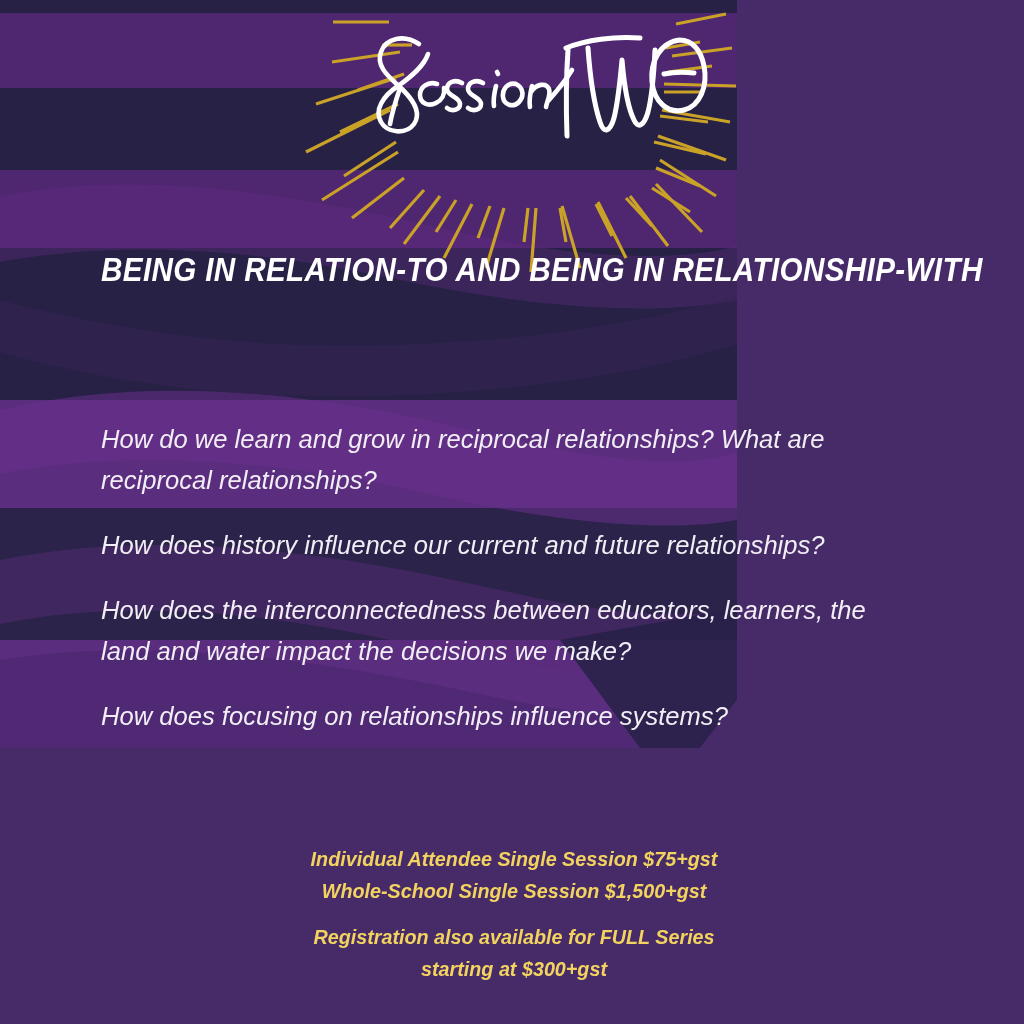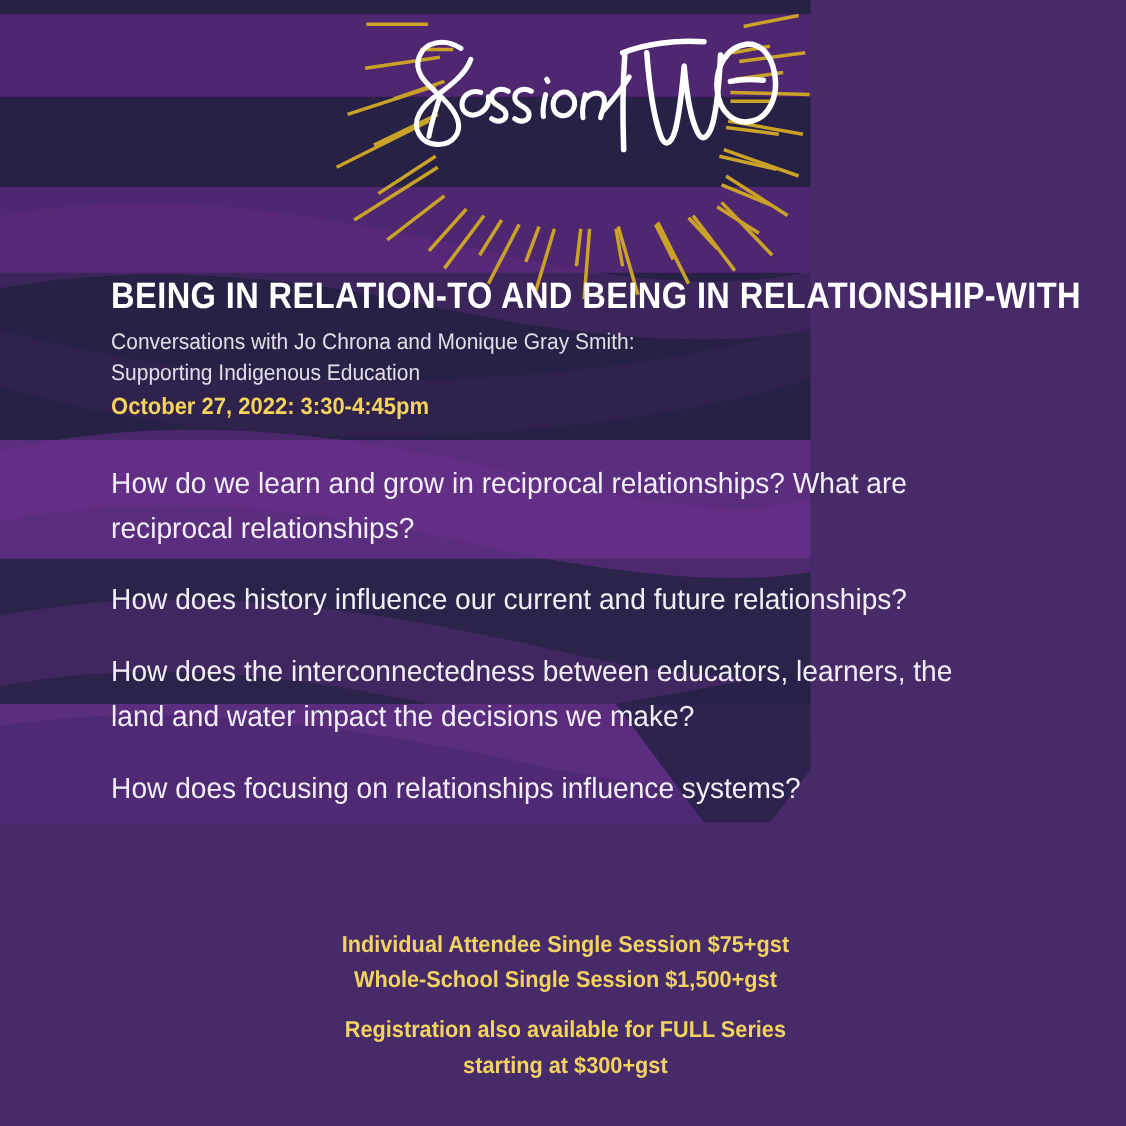--- a/index.html
+++ b/index.html
@@ -27,20 +27,21 @@
   }
   #artwork svg { display: block; }
 
   
   .content {
     position: absolute;
     left: 0;
     top: 0;
     width: 1024px;
     height: 1024px;
+    font-style: italic;
   }
 
   .headline {
     position: absolute;
     left: 101px;
     top: 252px;
     width: 860px;
     color: #ffffff;
     font-family: "Liberation Sans Narrow", "Liberation Sans", sans-serif;
     font-weight: 700;
@@ -239,25 +240,20 @@
           <path d="M664,74 C674,72 684,72 694,73"></path>
         </g>
       </g>
     </svg>
   </div>
 
   <div class="content">
 
     <div class="headline">BEING IN RELATION-TO AND BEING IN RELATIONSHIP-WITH</div>
 
-    <div class="subtitle-block">
-      <div class="subtitle-line">Conversations with Jo Chrona and Monique Gray Smith:</div>
-      <div class="subtitle-line">Supporting Indigenous Education</div>
-      <div class="date-line">October 27, 2022: 3:30-4:45pm</div>
-    </div>
 
     <div class="questions">
       <div class="question">How do we learn and grow in reciprocal relationships? What are reciprocal relationships?</div>
       <div class="question">How does history influence our current and future relationships?</div>
       <div class="question">How does the interconnectedness between educators, learners, the land and water impact the decisions we make?</div>
       <div class="question">How does focusing on relationships influence systems?</div>
     </div>
 
     <div class="pricing">
       <div class="price-line">Individual Attendee Single Session $75+gst</div>

